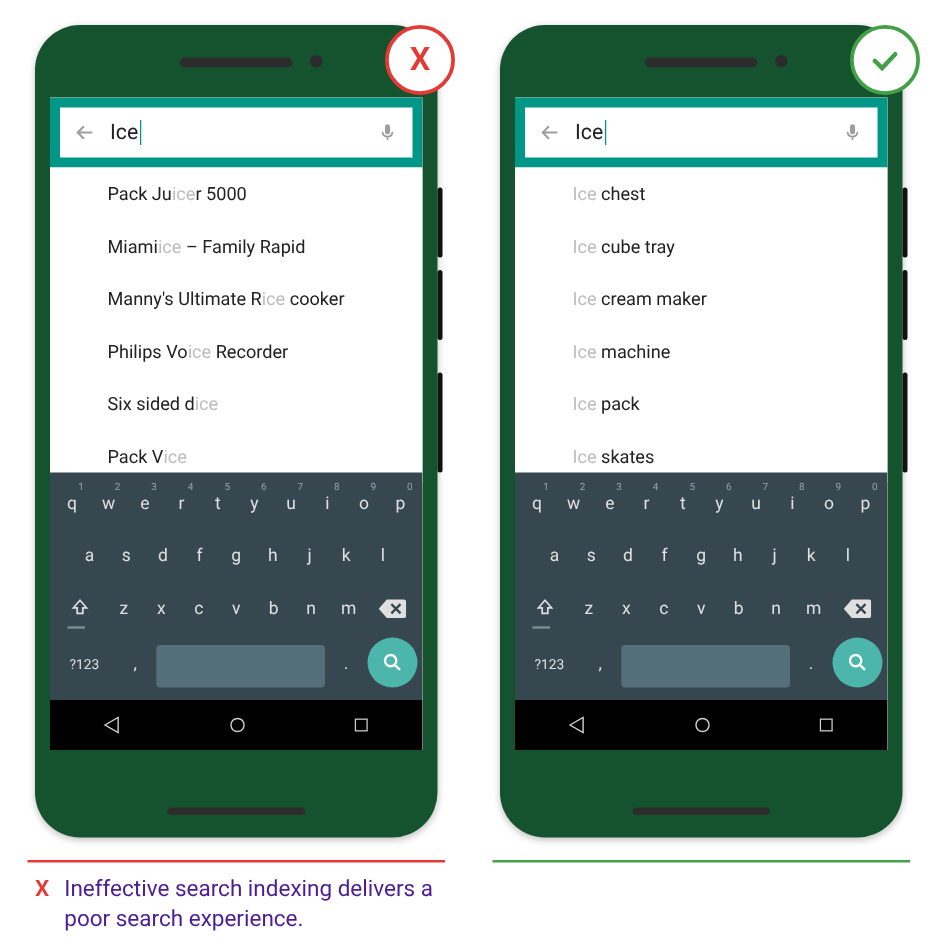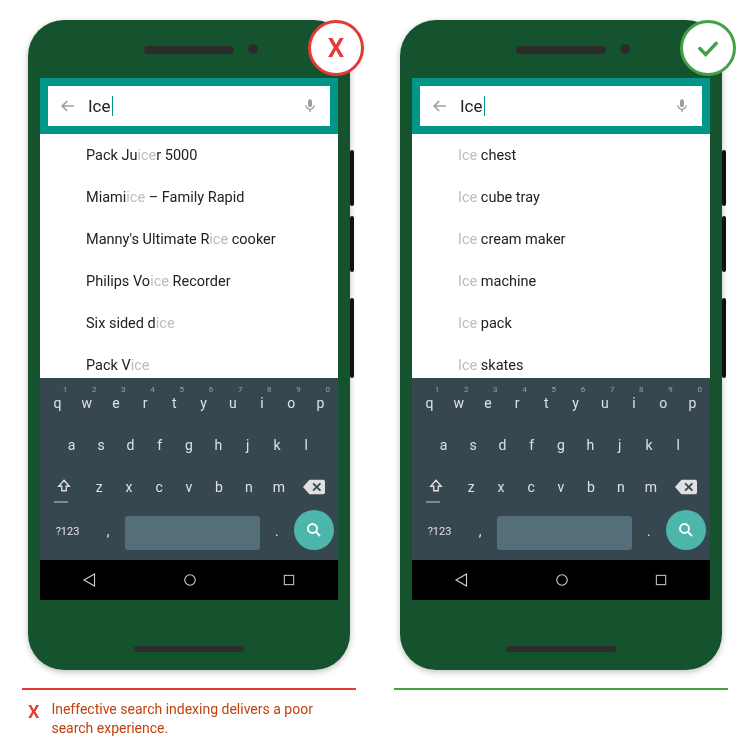--- a/index.html
+++ b/index.html
@@ -55,21 +55,21 @@
   .badge.good { border: 3px solid #43a047; color: #43a047; }
 
   
   .caption-rule { width: 334px; height: 2px; margin-top: 18px; }
   .caption-rule.bad { background: #e53935; }
   .caption-rule.good { background: #43a047; }
   .caption { width: 334px; display: flex; align-items: flex-start; gap: 12px; margin-top: 10px; padding-left: 6px; }
   .caption .ic { flex: none; margin-top: 1px; }
   .caption .ic.bad { color: #e53935; font-size: 18px; font-weight: 600; }
   .caption .ic.good { color: #43a047; }
-  .caption .txt { color: #c2410c; font-size: 14px; line-height: 1.35; }
+  .caption .txt { color: #4c1d95; font-size: 18px; line-height: 1.35; }
 
   svg { display: block; }
 </style>
 </head>
 <body>
 
 <div class="stage">
 
   <div class="col">
     <div class="badge bad">

